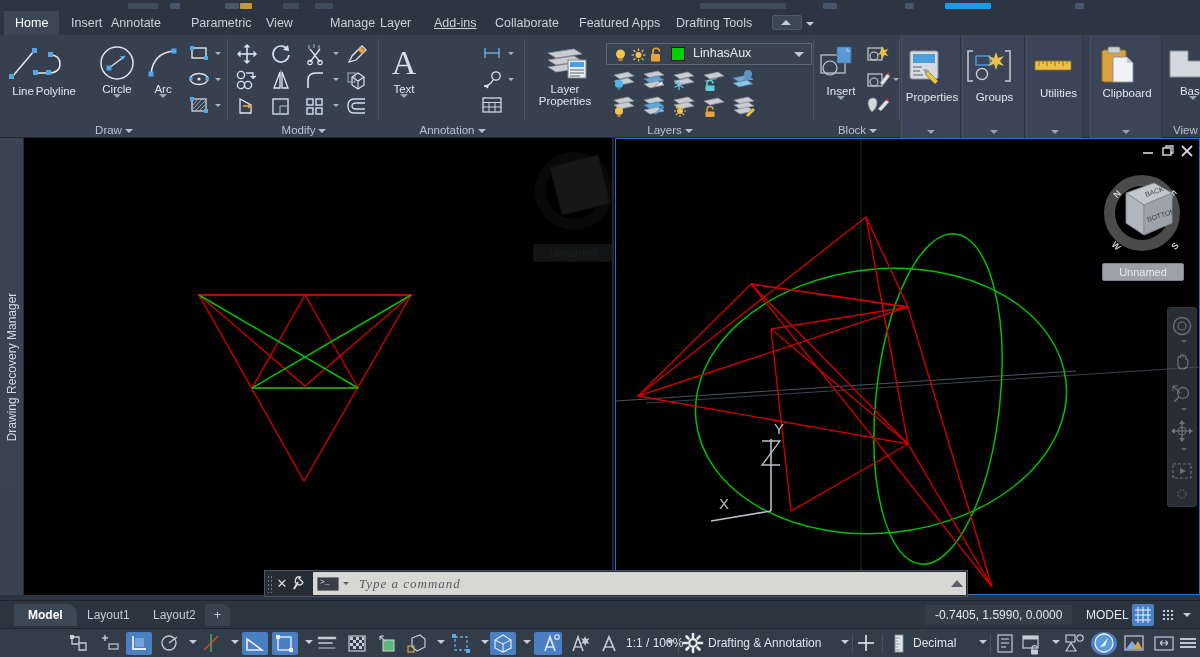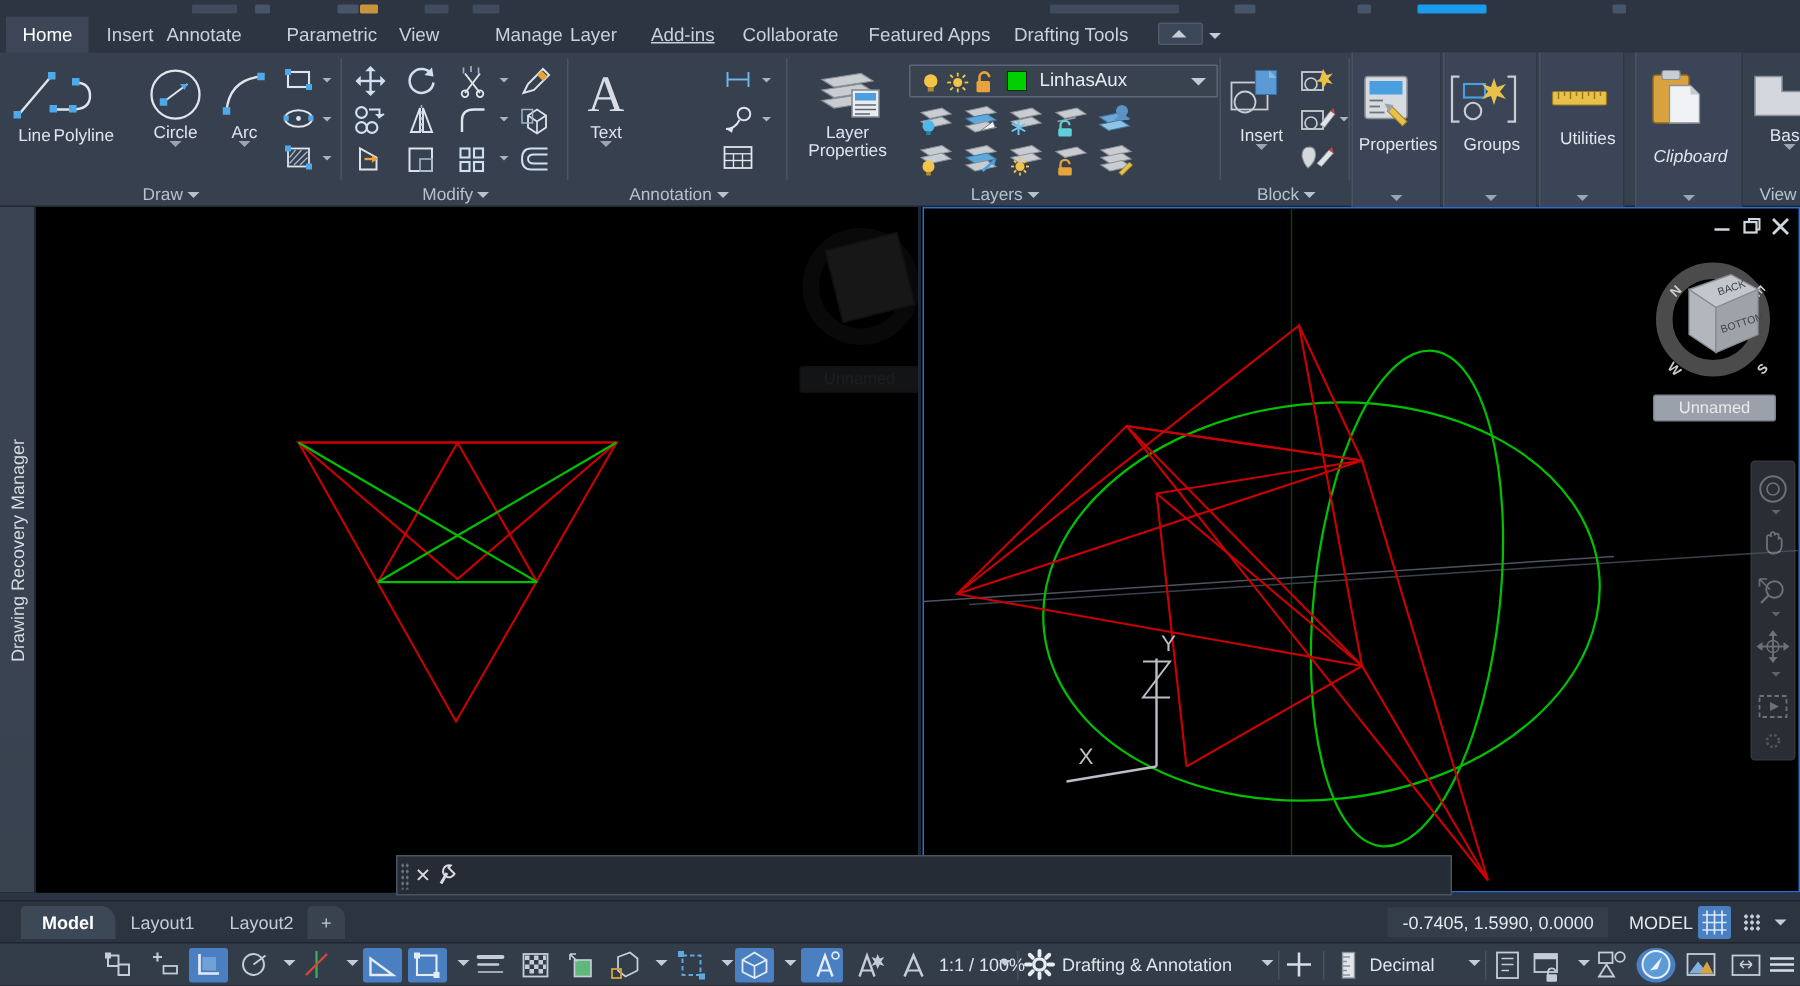--- a/index.html
+++ b/index.html
@@ -765,21 +765,21 @@
     <div class="panel boxed" style="left:1090px;width:72px;">
       <div class="bigbtn" style="left:0px;top:10px;width:72px;">
         <span class="ico">
           <svg width="52" height="42" viewBox="0 0 52 42">
             <rect x="11" y="5" width="24" height="32" rx="2" fill="#d9a23f" stroke="#8e6a20" stroke-width="1"></rect>
             <rect x="17" y="2" width="12" height="6" rx="1.5" fill="#c9ccd1" stroke="#8b9199" stroke-width="0.8"></rect>
             <path d="M22 12 h14 l6 6 v19 h-20z" fill="#f0f2f5" stroke="#8b9199" stroke-width="0.9"></path>
             <path d="M36 12 l6 6 h-6z" fill="#c5cad1"></path>
           </svg>
         </span>
-        <span class="lbl" style="margin-top:12px;font-style:italic;">Clipboard</span>
+        <span class="lbl" style="margin-top:0;">Clipboard</span>
       </div>
       <div class="pdrop"></div>
     </div>
 
     <div class="panel" style="left:1163px;width:60px;">
       <div class="bigbtn" style="left:2px;top:8px;width:56px;">
         <span class="ico">
           <svg width="50" height="42" viewBox="0 0 50 42">
             <path d="M5 8 h18 v10 h14 v16 h-32 z" fill="#d4d8de" stroke="#8b9199" stroke-width="1"></path>
           </svg>
@@ -939,20 +939,26 @@
   </div>
 
   <div class="cmdbar">
     <div class="cmdgrip"></div>
     <div class="cmdclose">✕</div>
     <div class="cmdwrench">
       <svg width="14" height="15" viewBox="0 0 14 15">
         <path d="M9.5 1 a4 4 0 1 0 2.5 5.5 l-4 -4 z" fill="none" stroke="#d7dce3" stroke-width="1.3"></path>
         <line x1="7" y1="6" x2="3" y2="13" stroke="#d7dce3" stroke-width="2"></line>
       </svg>
+    </div>
+    <div class="cmdinput">
+      <span class="cmdprompticon"></span>
+      <span class="caret-sm" style="border-top-color:#5b6068;margin-left:4px;"></span>
+      <span class="cmdph" title="Type a command">Type a command</span>
+      <span class="cmdscrollup"></span>
     </div>
   </div>
 
   <div class="layoutrow">
     <div class="ltab active" style="left:14px;">Model</div>
     <div class="ltab" style="left:73px;">Layout1</div>
     <div class="ltab" style="left:139px;">Layout2</div>
     <div class="ltab plus" style="left:205px;">+</div>
 
     <div class="coordbox" style="left:925px;">-0.7405, 1.5990, 0.0000</div>

